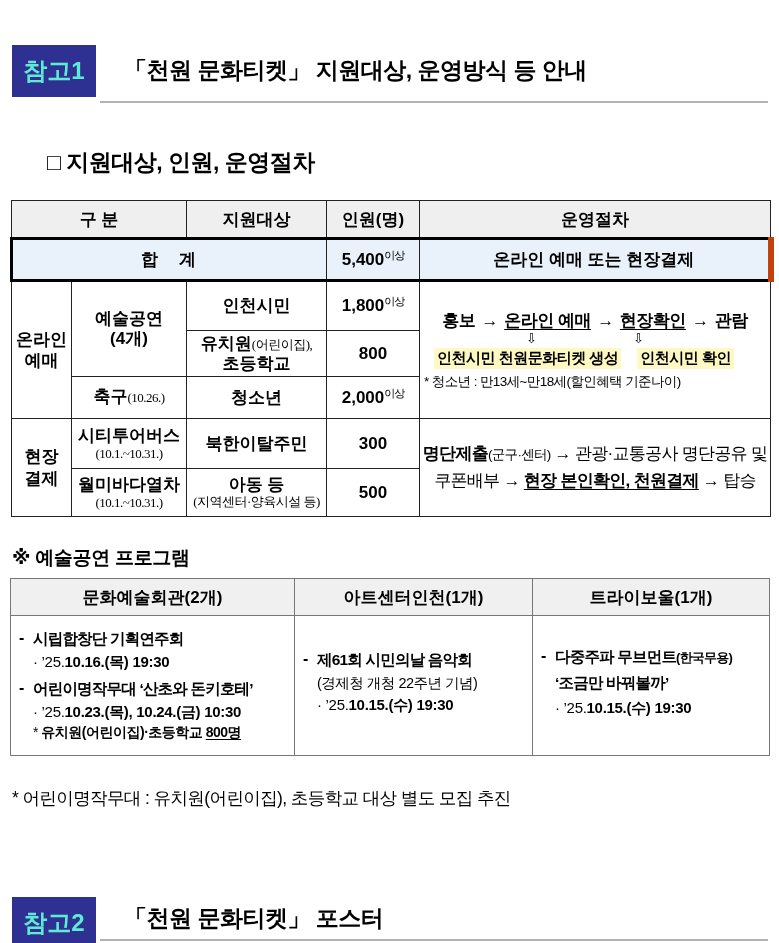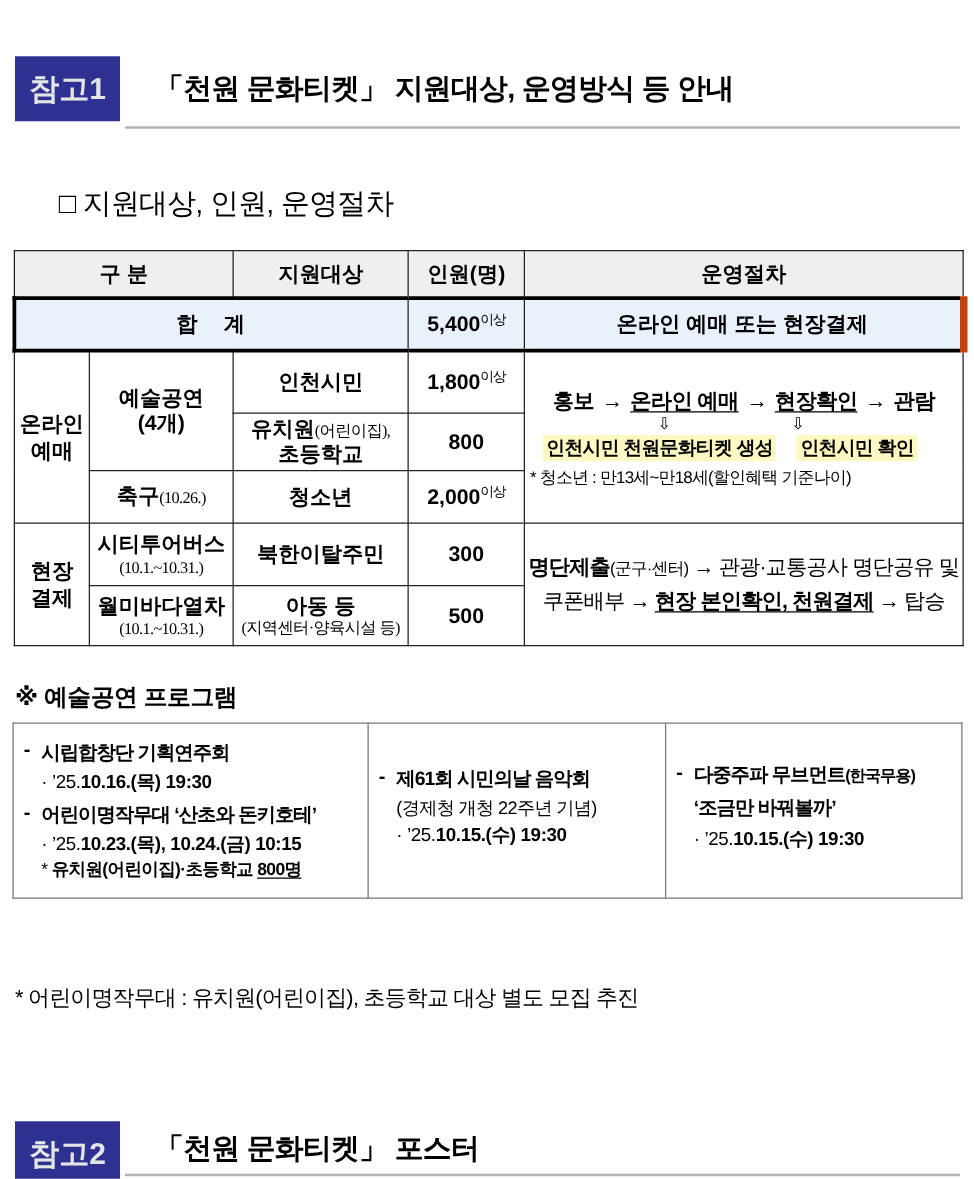--- a/index.html
+++ b/index.html
@@ -3,34 +3,34 @@
 <meta charset="utf-8">
 <style>
   * { margin:0; padding:0; box-sizing:border-box; }
   html,body { background:#ffffff; }
   body {
     width:779px; height:943px; position:relative; overflow:hidden;
     font-family:"Liberation Sans","DejaVu Sans",sans-serif; color:#000;
   }
   
   .badge {
-    position:absolute; background:#2e3191; color:#e5e5e5; font-weight:bold;
+    position:absolute; background:#2e3191; color:#5eead4; font-weight:bold;
     font-size:24px; width:84px; height:52px;
     display:flex; align-items:center; justify-content:center; letter-spacing:0px;
   }
   #badge1 { left:12px; top:45px; }
   #badge2 { left:12px; top:897px; }
   .ref-title { position:absolute; font-size:23px; font-weight:bold; letter-spacing:-0.5px; white-space:nowrap; }
   #title1 { left:124px; top:55px; }
   #title2 { left:124px; top:903px; }
   .hr { position:absolute; left:100px; width:668px; border-top:2px solid #b3b3b3; height:0; }
   #hr1 { top:101px; }
   #hr2 { top:939px; }
 
-  #sec-heading { position:absolute; left:12px; top:147px; font-size:23px; font-weight:normal; letter-spacing:-0.5px;padding-left:35px; }
+  #sec-heading { position:absolute; left:12px; top:147px; font-size:23px; font-weight:bold; letter-spacing:-0.5px;padding-left:35px; }
 
   
   .t1 { position:absolute; left:10px; top:200px; width:759px; border-collapse:collapse; table-layout:fixed; }
   .t1 th, .t1 td { border:1px solid #222; text-align:center; vertical-align:middle; padding:2px; }
   .t1 th { background:#efefef; font-size:17px; font-weight:bold; height:38px; }
   .t1 td { font-size:17px; }
   tr.t1-total td { background:#e9f1fa; border-top:3px solid #000; border-bottom:3px solid #000; height:42px; font-weight:bold; }
   tr.t1-total td.edge-l { border-left:3px solid #000; }
   tr.t1-total td.edge-r { border-right:6px solid #c2410c; }
   .total-label { font-size:18px; letter-spacing:2px; }
@@ -173,33 +173,38 @@
 <div id="prog-heading">※ 예술공연 프로그램</div>
 
 <table class="t2">
   <colgroup>
     <col style="width:284px">
       <col style="width:238px">
       <col style="width:237px">
   </colgroup>
   <tbody>
   <tr>
+    <th>문화예술회관(2개)</th>
+    <th>아트센터인천(1개)</th>
+    <th>트라이보울(1개)</th>
+  </tr>
+  <tr>
     <td>
       <div class="prog-item">
         <span class="prog-dash">-</span>
         <div>
           <div class="prog-title">시립합창단 기획연주회</div>
           <div class="prog-date"><span>· ’25.</span><span class="db">10.16.(목)  19:30</span></div>
         </div>
       </div>
       <div class="prog-item" style="margin-bottom:2px;">
         <span class="prog-dash">-</span>
         <div>
           <div class="prog-title">어린이명작무대 ‘산초와 돈키호테’</div>
-          <div class="prog-date"><span>· ’25.</span><span class="db">10.23.(목), 10.24.(금)  10:15</span></div>
+          <div class="prog-date"><span>· ’25.</span><span class="db">10.23.(목), 10.24.(금)  10:30</span></div>
         </div>
       </div>
       <div class="prog-note"><span>*  </span><span style="font-weight:bold">유치원(어린이집)·초등학교 </span><span class="ul">800명</span></div>
     </td>
     <td>
       <div class="prog-item">
         <span class="prog-dash">-</span>
         <div>
           <div class="prog-title">제61회 시민의날 음악회</div>
           <div class="prog-sub">(경제청 개청 22주년 기념)</div>

